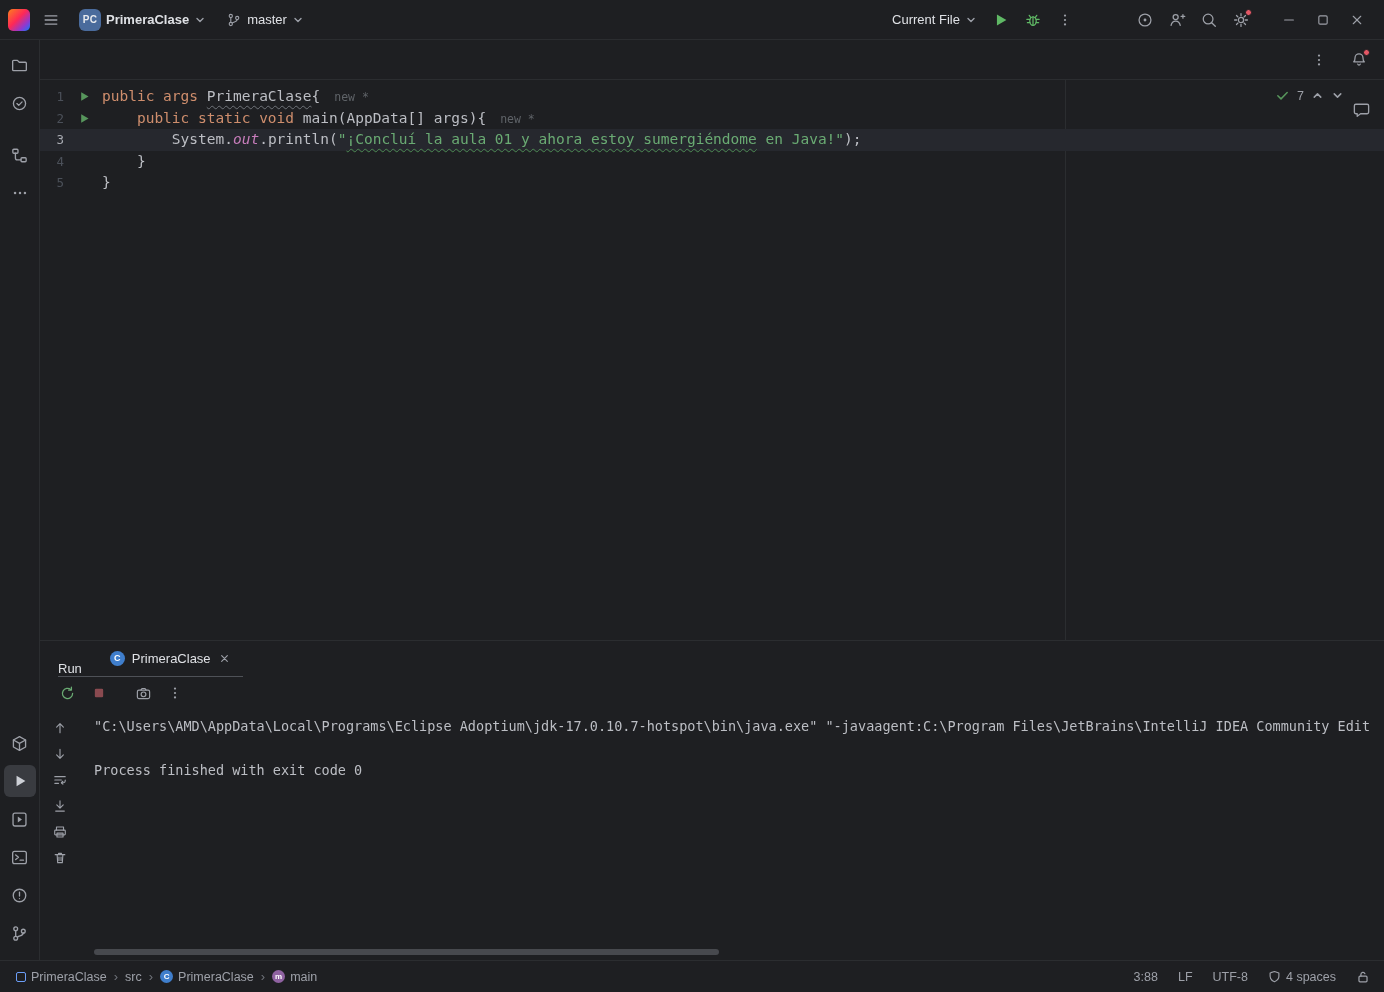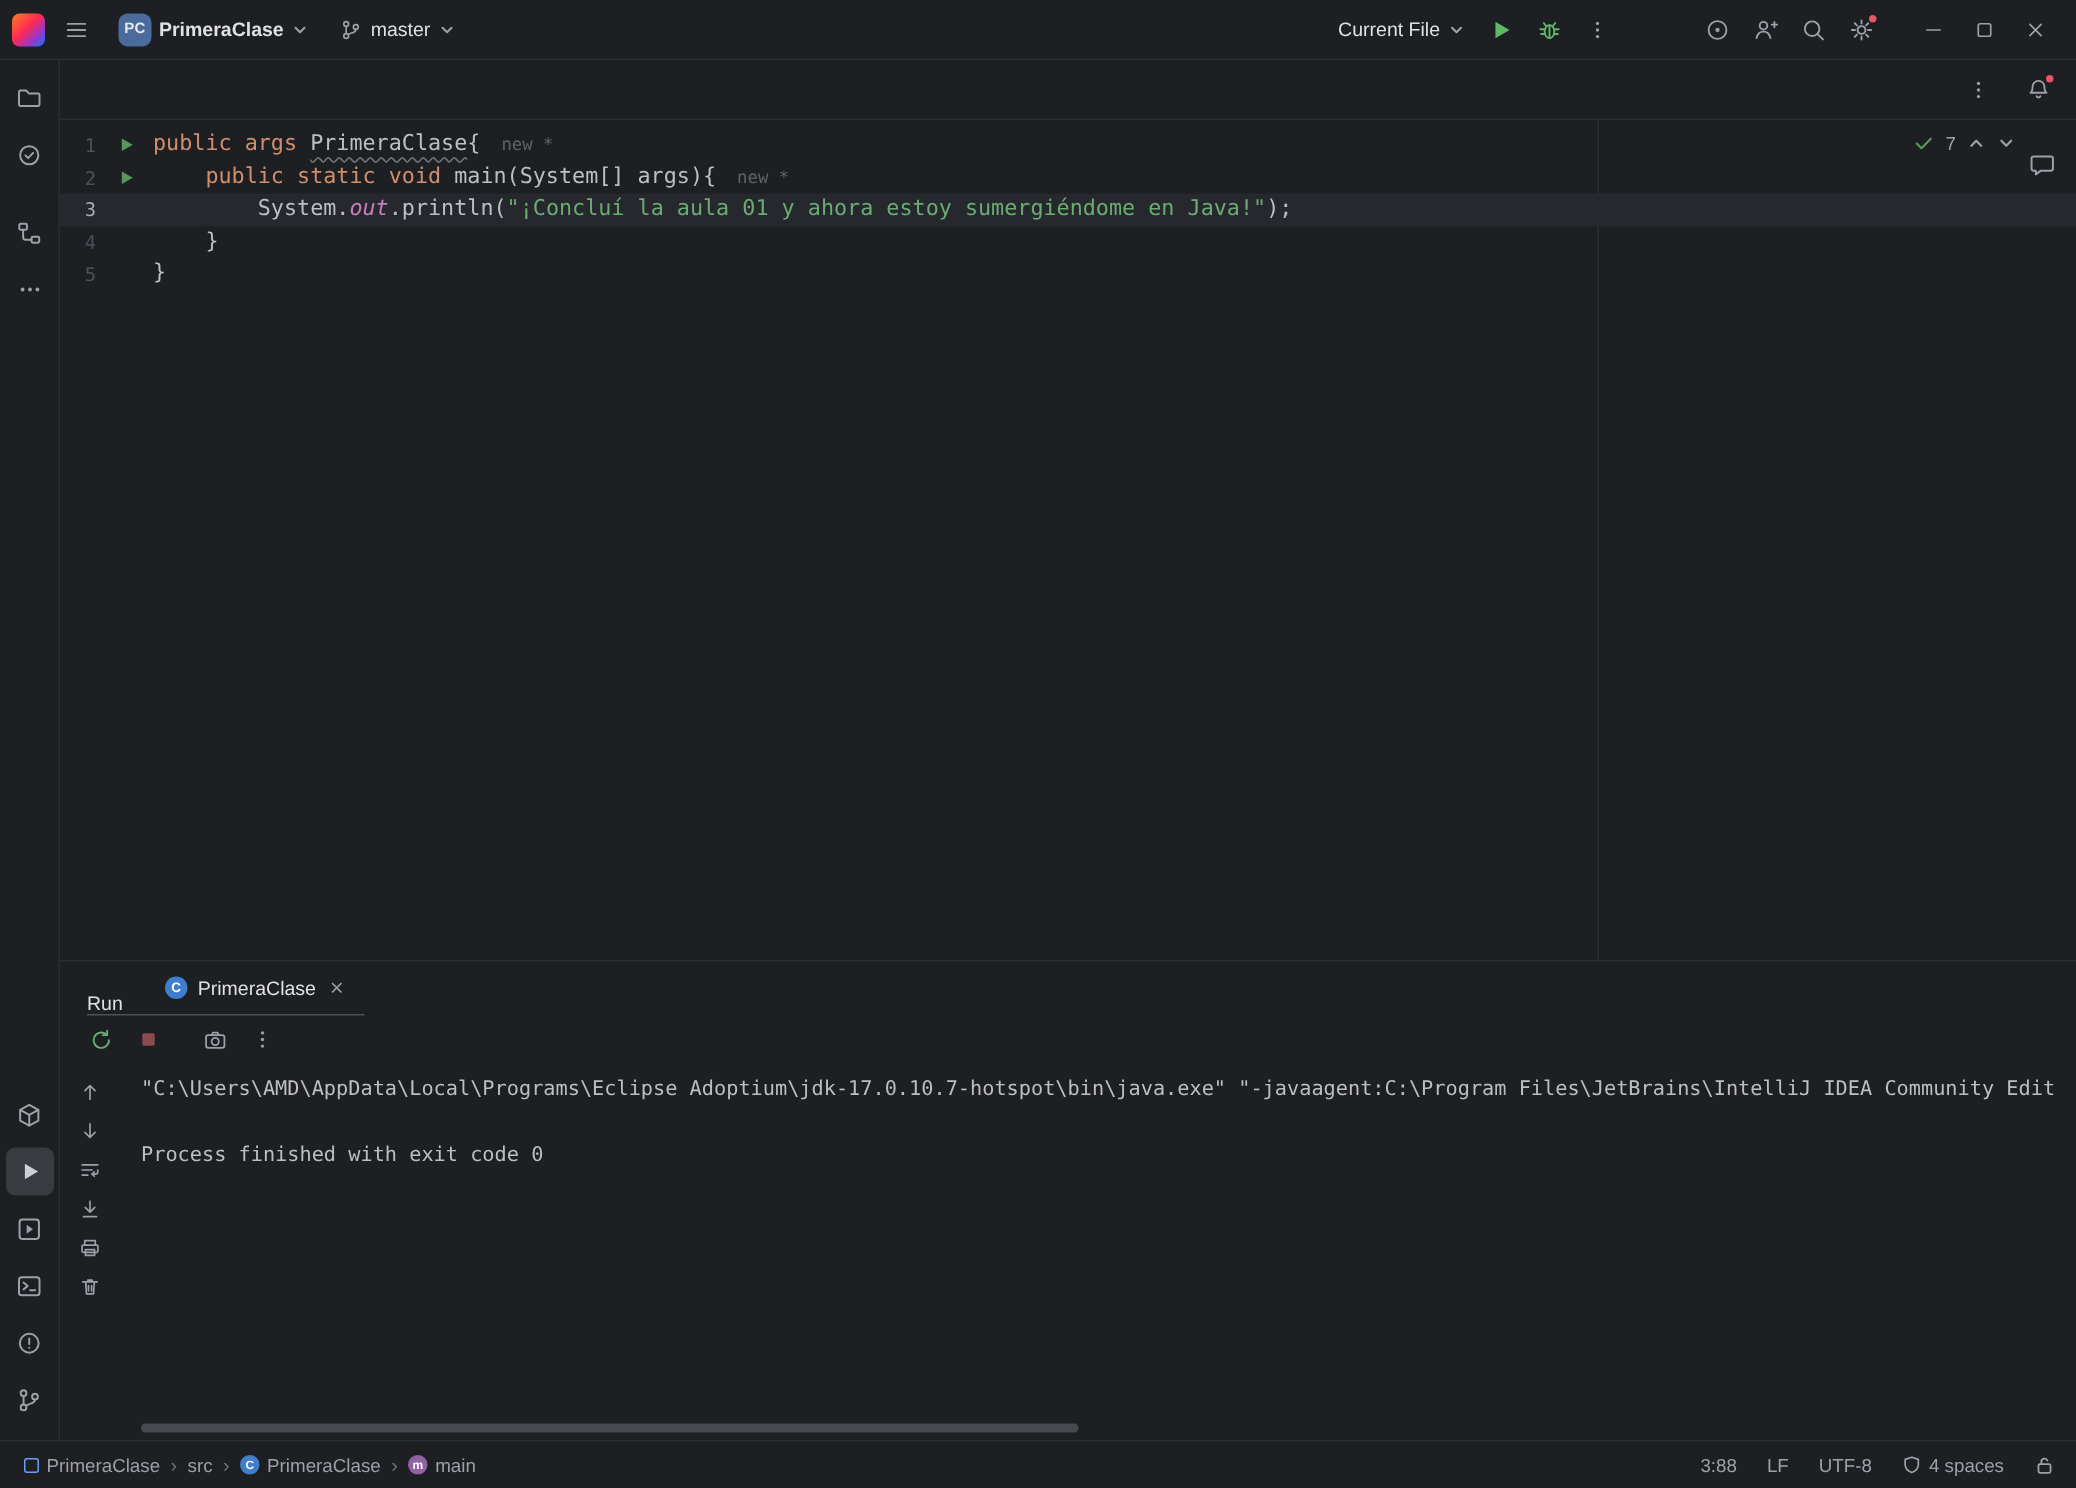--- a/index.html
+++ b/index.html
@@ -48,21 +48,21 @@
   .codeline.current{background:#26282e}
   .lnum{flex:0 0 26px;text-align:right;color:#4b5059;font-size:12.5px;padding-right:2px}
   .codeline.current .lnum{color:#a8abb2}
   .lrun{flex:0 0 36px;display:flex;align-items:center;justify-content:center;cursor:pointer}
   .lcode{white-space:pre}
   .tk-kw{color:#cf8e6d}
   .tk-plain{color:#bcbec4}
   .tk-str{color:#6aab73}
   .tk-field{color:#c77dbb;font-style:italic}
   .tk-hint{color:#5f6368;font-size:11.5px;margin-left:14px}
-  .tk-typo{text-decoration-style:wavy;text-decoration-color:#4c8a52;text-decoration-thickness:1px;text-underline-offset:4px}
+  .tk-typo{text-decoration:underline;text-decoration-style:wavy;text-decoration-color:#4c8a52;text-decoration-thickness:1px;text-underline-offset:4px}
   .tk-typo-gray{text-decoration:underline;text-decoration-style:wavy;text-decoration-color:#6f737a;text-decoration-thickness:1px;text-underline-offset:4px}
   .inspections{position:absolute;top:8px;right:40px;display:flex;align-items:center;gap:7px;z-index:2;color:#9da0a8;font-family:"Liberation Sans",sans-serif;font-size:12.5px;cursor:pointer}
   .ai-side{position:absolute;top:14px;right:8px;z-index:2}
 
   
   .runpanel{flex:0 0 320px;border-top:1px solid #2b2d30;display:flex;flex-direction:column;min-height:0}
   .runheader{flex:0 0 36px;display:flex;align-items:center;padding-left:18px}
   .runheader-group{display:flex;align-items:flex-end;height:36px;border-bottom:1px solid #4e5157;padding-right:4px}
   .runtitle{color:#dfe1e5;font-size:13px;margin-right:20px;cursor:pointer}
   .runtab{display:flex;align-items:center;gap:7px;padding:0 8px;height:36px;color:#dfe1e5;cursor:pointer}
@@ -287,21 +287,21 @@
 
       <div class="edwrap">
         <div class="editor">
           <div class="guide"></div>
           <div id="code-area">
               <div class="codeline"><span class="lnum">1</span><span class="lrun"><svg width="11" height="11" viewBox="0 0 12 12">
                     <path d="M2.4 1.4v9.2L10.4 6z" fill="#57965C"></path>
                   </svg></span><span class="lcode"><span class="tk-kw">public args </span><span class="tk-plain tk-typo-gray">PrimeraClase</span><span class="tk-plain">{</span><span class="tk-hint">new *</span></span></div>
               <div class="codeline"><span class="lnum">2</span><span class="lrun"><svg width="11" height="11" viewBox="0 0 12 12">
                     <path d="M2.4 1.4v9.2L10.4 6z" fill="#57965C"></path>
-                  </svg></span><span class="lcode"><span class="tk-plain">    </span><span class="tk-kw">public static void </span><span class="tk-plain">main(System[] args){</span><span class="tk-hint">new *</span></span></div>
+                  </svg></span><span class="lcode"><span class="tk-plain">    </span><span class="tk-kw">public static void </span><span class="tk-plain">main(AppData[] args){</span><span class="tk-hint">new *</span></span></div>
               <div class="codeline current"><span class="lnum">3</span><span class="lrun"></span><span class="lcode"><span class="tk-plain">        System.</span><span class="tk-field">out</span><span class="tk-plain">.println(</span><span class="tk-str">"</span><span class="tk-str tk-typo">¡Concluí la aula 01 y ahora estoy sumergiéndome</span><span class="tk-str"> en Java!"</span><span class="tk-plain">);</span></span></div>
               <div class="codeline"><span class="lnum">4</span><span class="lrun"></span><span class="lcode"><span class="tk-plain">    }</span></span></div>
               <div class="codeline"><span class="lnum">5</span><span class="lrun"></span><span class="lcode"><span class="tk-plain">}</span></span></div>
             </div>
           <div class="inspections">
             <svg width="15" height="15" viewBox="0 0 16 16">
                 <path d="M3 8.2l3.4 3.4L13 4.8" stroke="#57965C" stroke-width="1.6" fill="none" stroke-linecap="round" stroke-linejoin="round"></path>
               </svg>
             <span>7</span>
             <svg width="13" height="13" viewBox="0 0 12 12">

